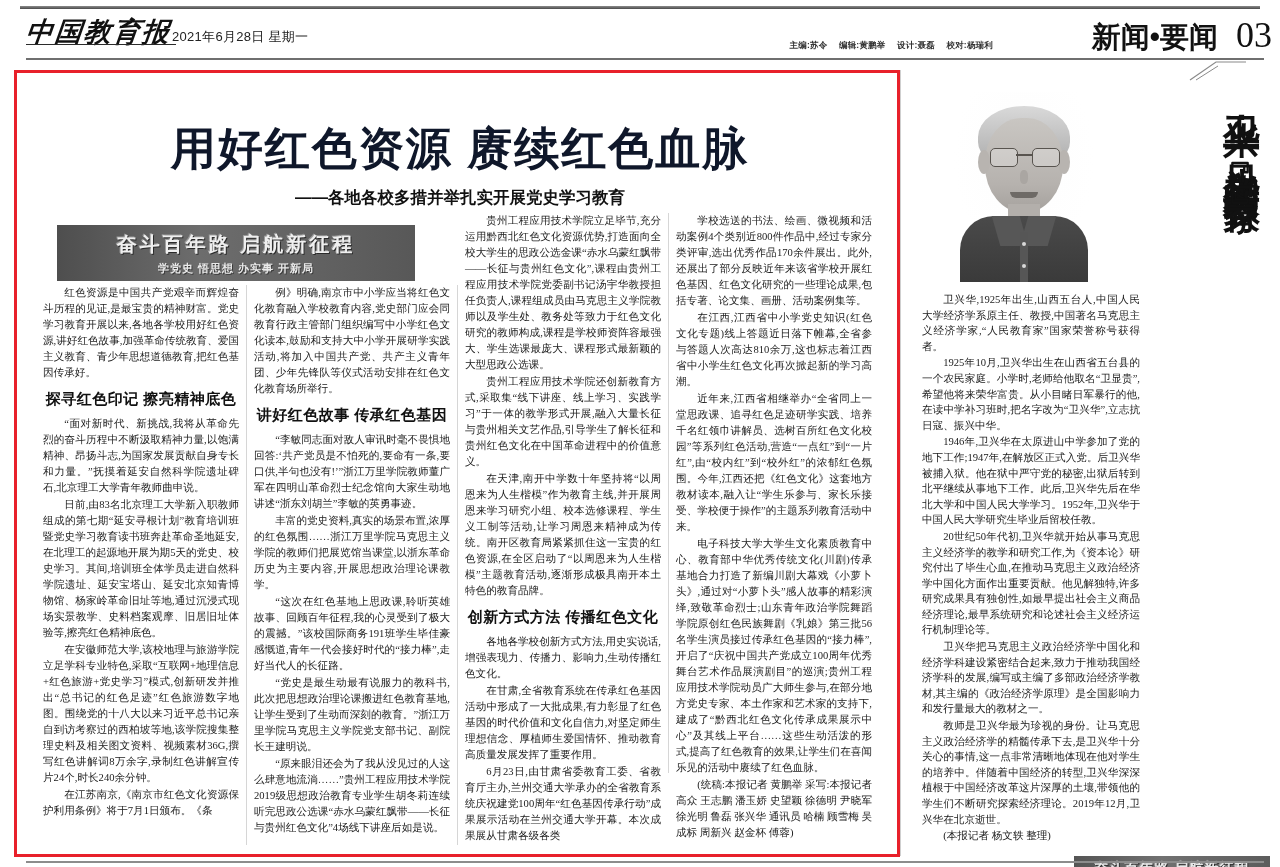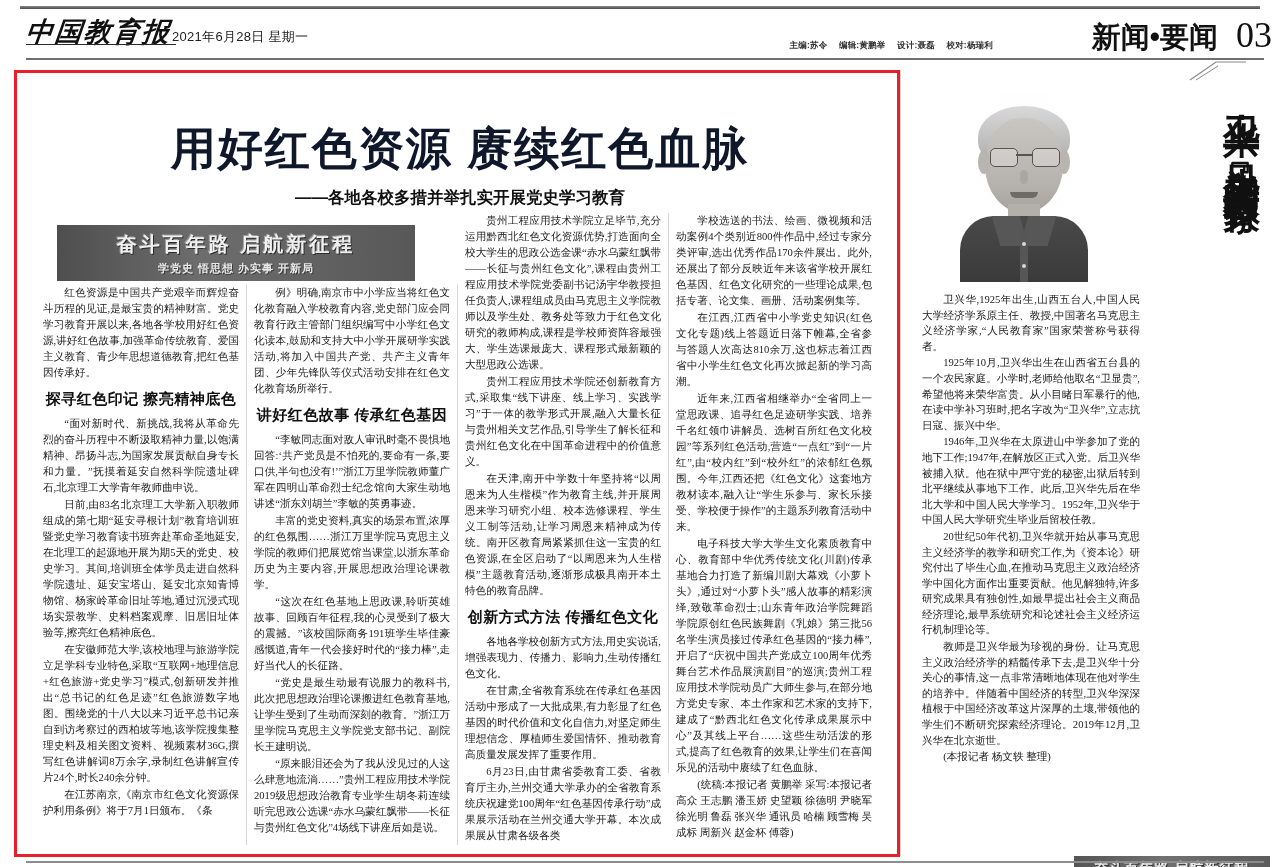--- a/index.html
+++ b/index.html
@@ -297,20 +297,21 @@
       </div>
     </div>
 
     <div class="vtitle">卫兴华：只为兴华的『人民教育家』</div>
 
     <div class="sb-body">
       <p>卫兴华,1925年出生,山西五台人,中国人民大学经济学系原主任、教授,中国著名马克思主义经济学家,“人民教育家”国家荣誉称号获得者。</p>
       <p>1925年10月,卫兴华出生在山西省五台县的一个农民家庭。小学时,老师给他取名“卫显贵”,希望他将来荣华富贵。从小目睹日军暴行的他,在读中学补习班时,把名字改为“卫兴华”,立志抗日寇、振兴中华。</p>
       <p>1946年,卫兴华在太原进山中学参加了党的地下工作;1947年,在解放区正式入党。后卫兴华被捕入狱。他在狱中严守党的秘密,出狱后转到北平继续从事地下工作。此后,卫兴华先后在华北大学和中国人民大学学习。1952年,卫兴华于中国人民大学研究生毕业后留校任教。</p>
       <p>20世纪50年代初,卫兴华就开始从事马克思主义经济学的教学和研究工作,为《资本论》研究付出了毕生心血,在推动马克思主义政治经济学中国化方面作出重要贡献。他见解独特,许多研究成果具有独创性,如最早提出社会主义商品经济理论,最早系统研究和论述社会主义经济运行机制理论等。</p>
+      <p>卫兴华把马克思主义政治经济学中国化和经济学科建设紧密结合起来,致力于推动我国经济学科的发展,编写或主编了多部政治经济学教材,其主编的《政治经济学原理》是全国影响力和发行量最大的教材之一。</p>
       <p>教师是卫兴华最为珍视的身份。让马克思主义政治经济学的精髓传承下去,是卫兴华十分关心的事情,这一点非常清晰地体现在他对学生的培养中。伴随着中国经济的转型,卫兴华深深植根于中国经济改革这片深厚的土壤,带领他的学生们不断研究探索经济理论。2019年12月,卫兴华在北京逝世。</p>
       <p>(本报记者  杨文轶  整理)</p>
     </div>
 
     <div class="sb-banner">
       <span class="sb-banner-text">奋斗百年路 启航新征程</span>
     </div>
 
   </div>
 

